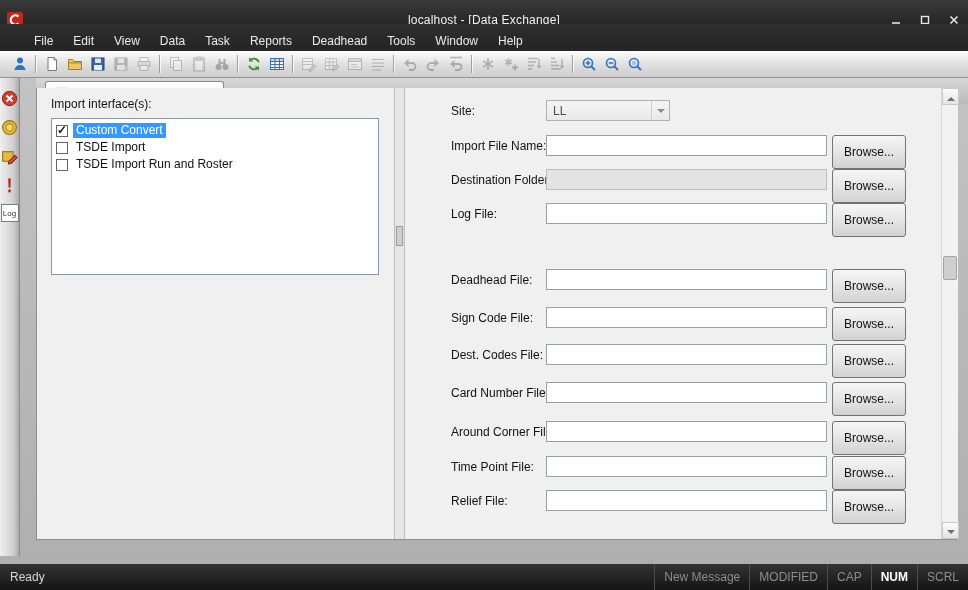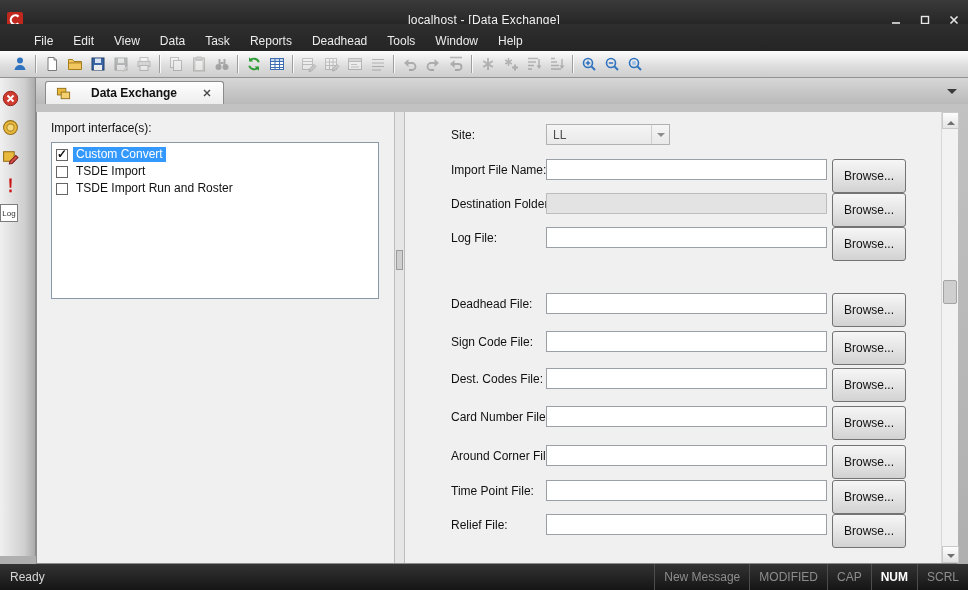--- a/index.html
+++ b/index.html
@@ -20,37 +20,37 @@
   .menu-item{padding:0 10px;line-height:27px;color:#ececec;cursor:default}
 
   
   .toolbar{position:absolute;left:0;top:51px;width:100%;height:27px;background:linear-gradient(#fdfdfd,#dcdcdc 60%,#cecece);border-bottom:1px solid #939393;display:flex;align-items:center;padding-left:8px}
   .tbtn{width:23px;height:23px;display:inline-flex;align-items:center;justify-content:center;border-radius:2px}
   .tbtn svg{width:16px;height:16px}
   .tbtn.dis{opacity:.35;filter:grayscale(.95)}
   .tsep{width:1px;height:18px;background:#9f9f9f;box-shadow:1px 0 0 rgba(255,255,255,.8);margin:0 4px}
 
   
-  .left-rail{position:absolute;left:0;top:78px;width:36px;height:478px;background:linear-gradient(90deg,#f0f0f0,#cfcfcf 70%,#ababab);border-right:1px solid #8a8a8a;display:flex;flex-direction:column;align-items:flex-start;padding-top:10px;gap:9px}
+  .left-rail{position:absolute;left:0;top:78px;width:20px;height:478px;background:linear-gradient(90deg,#f0f0f0,#cfcfcf 70%,#ababab);border-right:1px solid #8a8a8a;display:flex;flex-direction:column;align-items:center;padding-top:10px;gap:9px}
   .rail-btn{width:20px;height:20px;display:flex;align-items:center;justify-content:center}
   .rail-btn svg{width:17px;height:17px}
   .rail-log{width:18px;height:18px;background:#fff;border:1px solid #7c7c7c;display:flex;align-items:center;justify-content:center}
   .rail-log-text{font-size:8px;color:#333;font-family:"Liberation Sans",sans-serif}
 
   
   .tabstrip{position:absolute;left:36px;top:78px;width:932px;height:26px;background:linear-gradient(#d7d7d7,#b9b9b9)}
   .tab{position:absolute;left:9px;top:3px;height:23px;display:flex;align-items:center;gap:20px;padding:0 10px;background:linear-gradient(#ffffff,#ededed);border:1px solid #8b8b8b;border-bottom:none;border-radius:3px 3px 0 0;font-weight:bold;cursor:default}
   .tab svg.tab-ico{width:15px;height:15px}
   .tab-close{width:12px;height:12px;margin-left:4px;display:flex;align-items:center;justify-content:center}
   .tab-close svg{width:8px;height:8px}
   .tab-drop{position:absolute;right:10px;top:8px;width:12px;height:12px}
   .tab-drop::after{content:"";position:absolute;left:1px;top:3px;border:5px solid transparent;border-top-color:#3a3a3a}
 
   
-  .content{position:absolute;left:36px;top:112px;width:921px;height:452px;background:#f0f0f0;border:1px solid #8d8d8d;border-top:none}
+  .content{position:absolute;left:36px;top:88px;width:921px;height:452px;background:#f0f0f0;border:1px solid #8d8d8d;border-top:none}
 
   .left-panel{position:absolute;left:0;top:0;width:357px;height:100%}
   .panel-label{position:absolute;left:14px;top:9px}
   .listbox{position:absolute;left:14px;top:30px;width:328px;height:157px;background:#fff;border:1px solid #8a99a8;padding:3px 2px}
   .lb-item{display:flex;align-items:center;gap:5px;height:17px;padding-left:2px;cursor:default}
   .cb{width:12px;height:12px;background:#fff;border:1px solid #666;position:relative;flex:0 0 auto}
   .cb.checked::after{content:"✓";position:absolute;left:0;top:-3px;font-size:12px;font-weight:bold;color:#111;line-height:14px}
   .lb-label{padding:0 3px;line-height:15px;white-space:nowrap}
   .lb-item.selected .lb-label{background:#3399ff;color:#fff}
 

